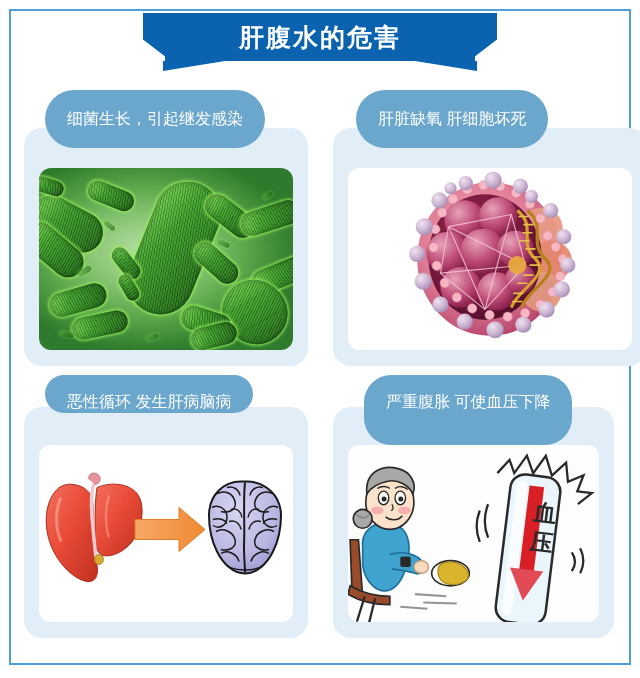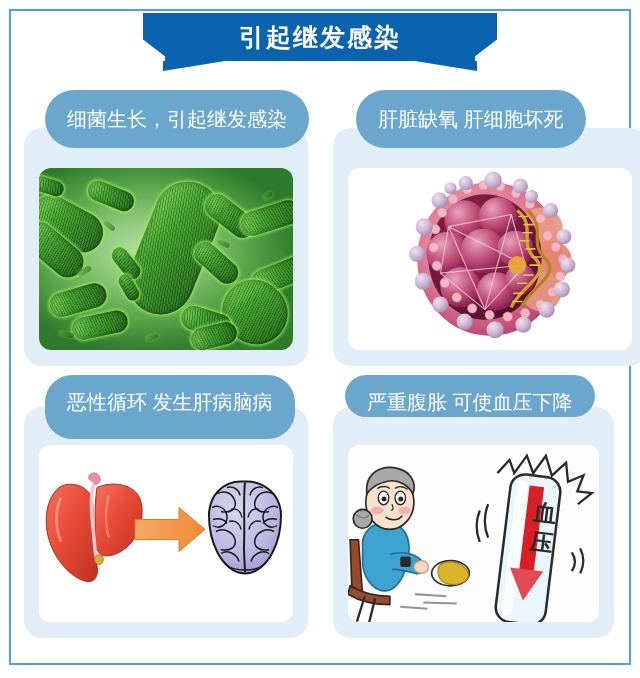--- a/index.html
+++ b/index.html
@@ -96,31 +96,31 @@
   .card-br { left: 309px; top: 279px; width: 281px; height: 231px; }
 
   .card-label {
     position: absolute;
     top: -38px;
     height: 58px;
     line-height: 58px;
     background: #6ba7cd;
     border-radius: 29px;
     color: #ffffff;
-    font-size: 20px;
+    font-size: 16px;
     text-align: center;
     white-space: nowrap;
     padding: 0 22px;
     box-sizing: border-box;
     z-index: 3;
   }
   .card-tl .card-label { left: 21px; }
   .card-tr .card-label { left: 23px; }
-  .card-bl .card-label { left: 21px; top: -32px; height: 64px; line-height: 54px; border-radius: 27px; }
-  .card-br .card-label { left: 12px; top: -32px; height: 42px; line-height: 54px; border-radius: 27px; }
+  .card-bl .card-label { left: 21px; top: -32px; height: 38px; line-height: 54px; border-radius: 27px; }
+  .card-br .card-label { left: 31px; top: -32px; height: 70px; line-height: 54px; border-radius: 27px; }
 
   .card-image {
     position: absolute;
     left: 15px;
     right: 15px;
     top: 40px;
     bottom: 16px;
     background: #ffffff;
     border-radius: 12px;
     overflow: hidden;
@@ -171,21 +171,21 @@
 <body>
 
 <div id="page-frame"></div>
 
 <div id="title-ribbon">
   <div class="ribbon-body"></div>
   <div class="tail tail-left"></div>
   <div class="tail tail-right"></div>
   <div class="notch notch-left"></div>
   <div class="notch notch-right"></div>
-  <div id="title-text">引起继发感染</div>
+  <div id="title-text">肝腹水的危害</div>
 </div>
 
 <div id="cards-grid">
 
   <div class="card card-tl">
     <div class="card-label">细菌生长，引起继发感染</div>
     <div class="card-image">
       <div class="art">
         <div class="bact-bg"></div>
 

